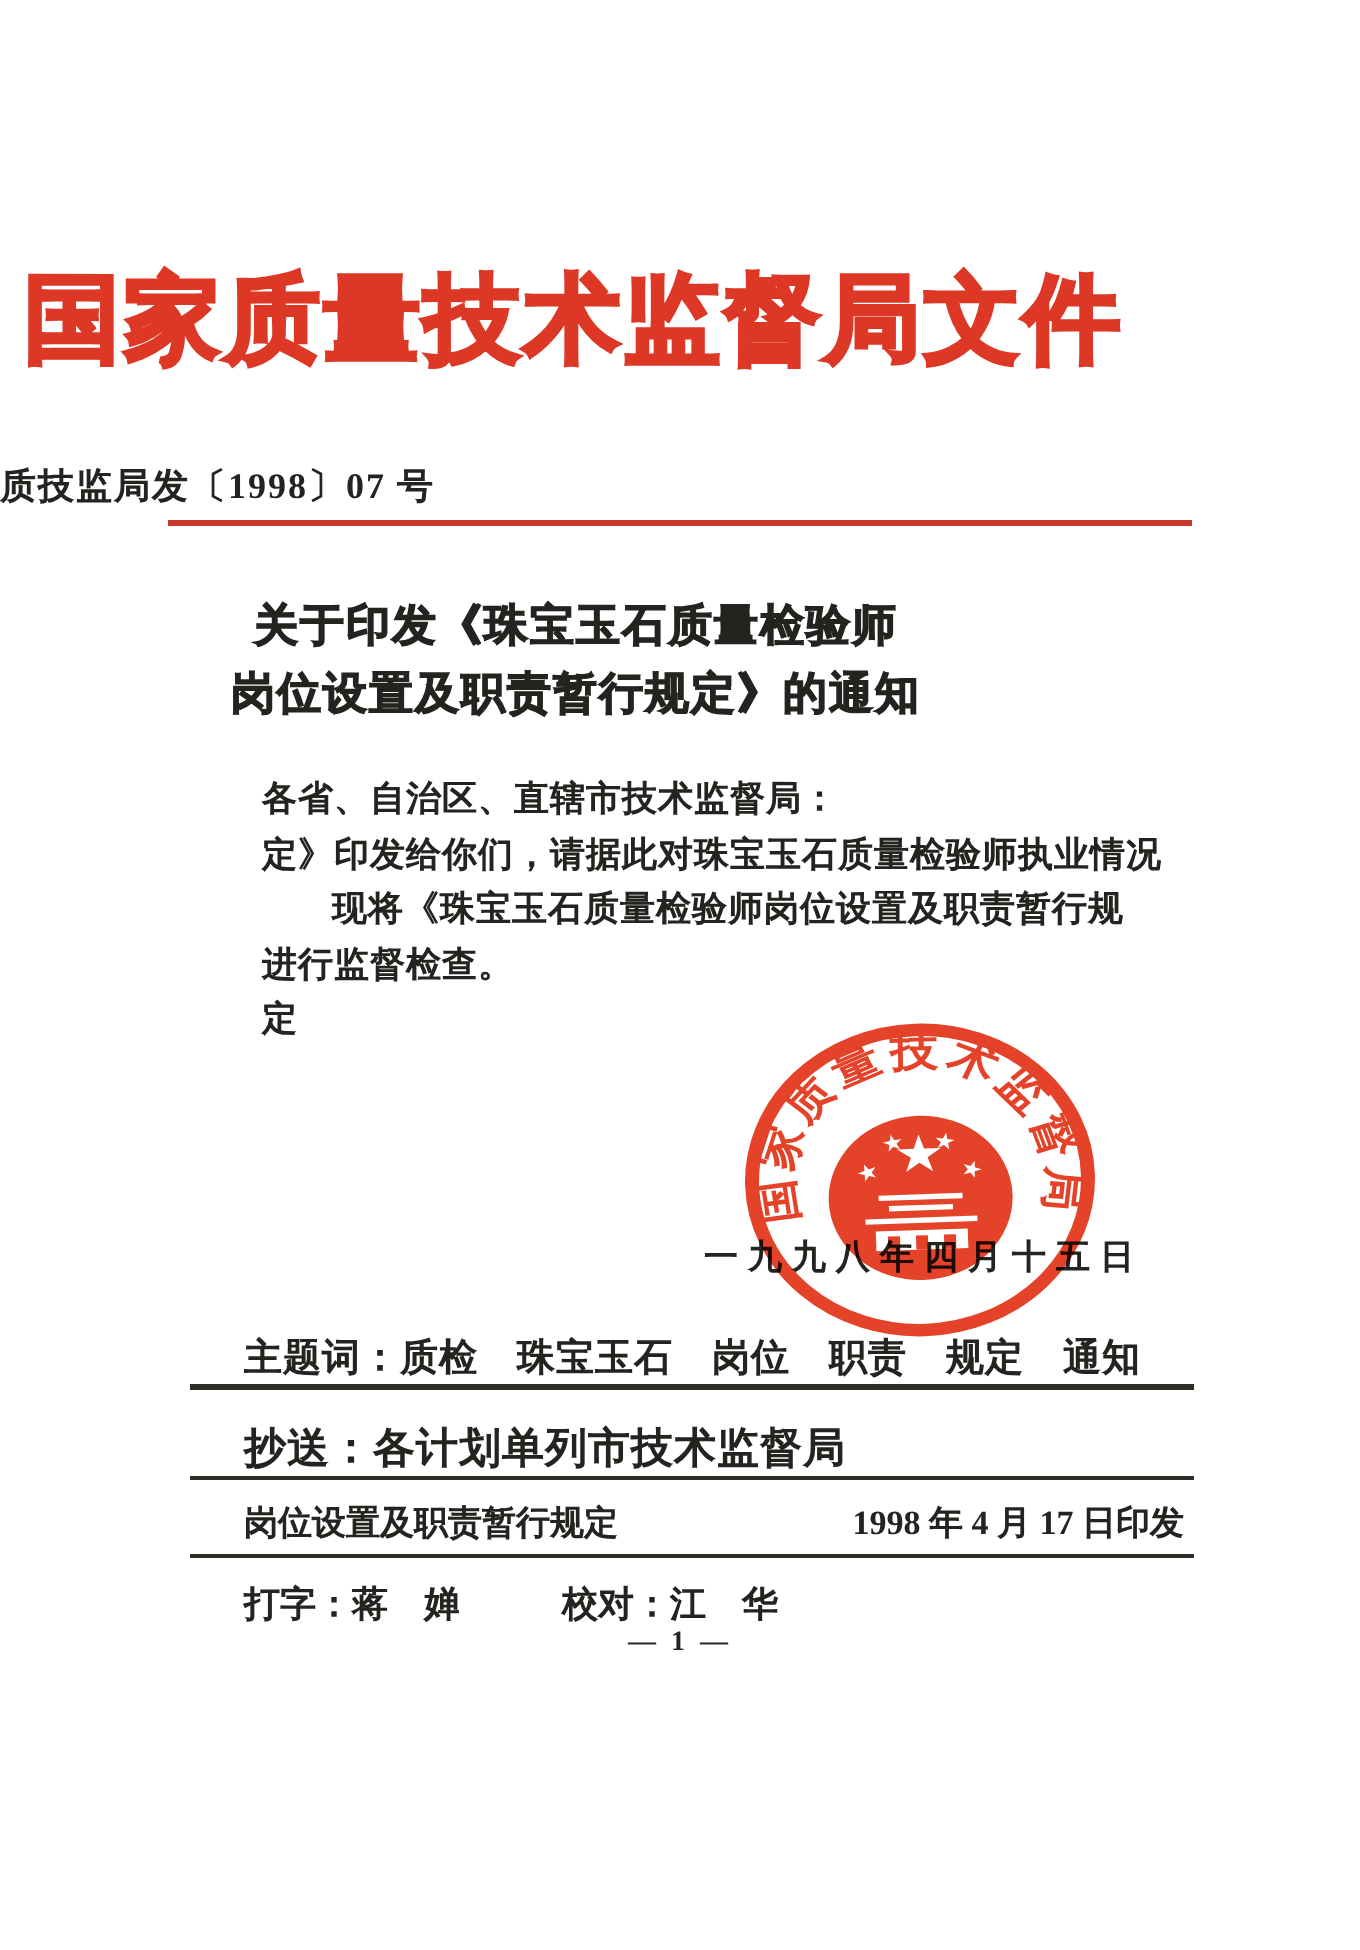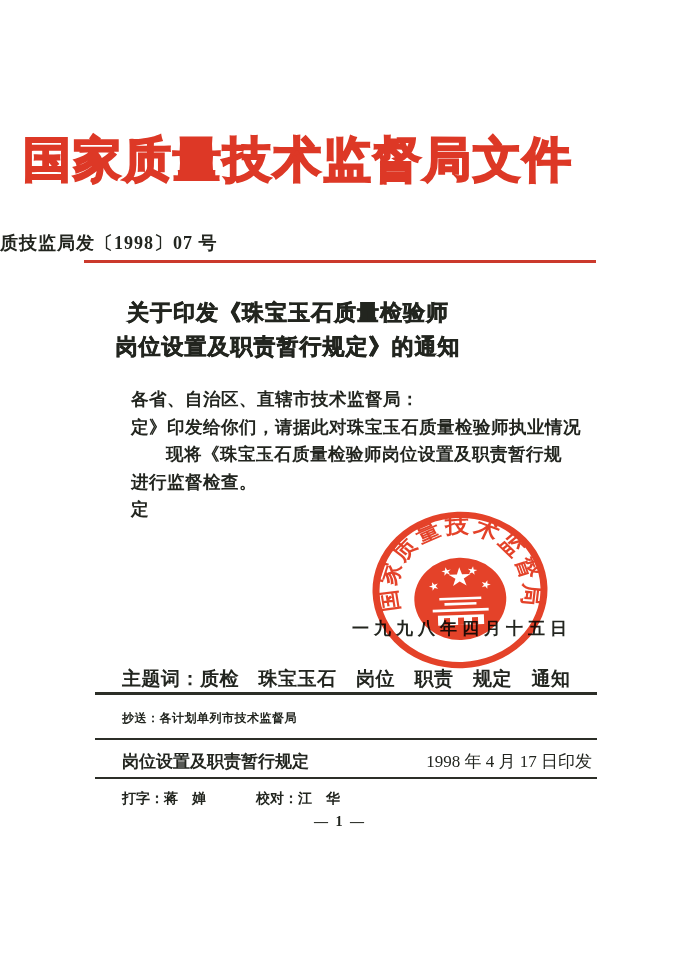--- a/index.html
+++ b/index.html
@@ -5,21 +5,21 @@
   html,body{margin:0;padding:0;}
   body{
     width:680px;height:975px;background:#ffffff;position:relative;
     font-family:"Liberation Sans","DejaVu Sans",sans-serif;
     color:#22251f;overflow:hidden;
   }
   .abs{position:absolute;}
 
   
   .masthead{
-    top:128px;left:14px;width:568px;text-align:center;
+    top:128px;left:3px;width:568px;text-align:center;
     font-size:48px;font-weight:900;letter-spacing:2px;
     color:#dd3826;-webkit-text-stroke:2px #dd3826;
     white-space:nowrap;
   }
 
   
   .doc-number{
     top:231px;left:0;width:680px;
     font-family:"Liberation Serif","DejaVu Serif",serif;
     font-size:18px;font-weight:700;letter-spacing:1px;
@@ -57,25 +57,25 @@
     mix-blend-mode:multiply;opacity:0.93;transform:rotate(-2deg);
   }
   .seal svg{display:block;width:188px;height:168px;}
 
   
   .kw-row{top:666px;left:122px;font-size:19px;font-weight:800;white-space:nowrap;letter-spacing:0.5px;}
   .hline{left:95px;width:502px;background:#2c2e28;}
   .hline.l1{top:692px;height:3px;}
   .hline.l2{top:738px;height:2px;}
   .hline.l3{top:777px;height:2px;}
-  .cc-row{top:710px;left:122px;font-size:12px;font-weight:700;white-space:nowrap;letter-spacing:0.5px;text-align:center;}
+  .cc-row{top:710px;left:122px;font-size:21px;font-weight:700;white-space:nowrap;letter-spacing:0.5px;text-align:center;}
   .issuer-row{top:750px;left:122px;width:470px;font-size:17px;font-weight:700;white-space:nowrap;}
   .issuer-row .print-date{position:absolute;right:0;top:0;
-    font-family:"Liberation Serif","DejaVu Serif",serif;font-weight:400;}
-  .typist-row{top:790px;left:122px;font-size:14px;font-weight:700;white-space:nowrap;}
+    font-family:"Liberation Serif","DejaVu Serif",serif;font-weight:700;}
+  .typist-row{top:790px;left:122px;font-size:18px;font-weight:700;white-space:nowrap;}
   .typist-row .proof{margin-left:46px;}
   .page-number{
     top:814px;left:0;width:680px;text-align:center;
     font-family:"Liberation Serif","DejaVu Serif",serif;
     font-size:14px;font-weight:700;letter-spacing:2px;
   }
 </style>
 </head>
 <body>
 

